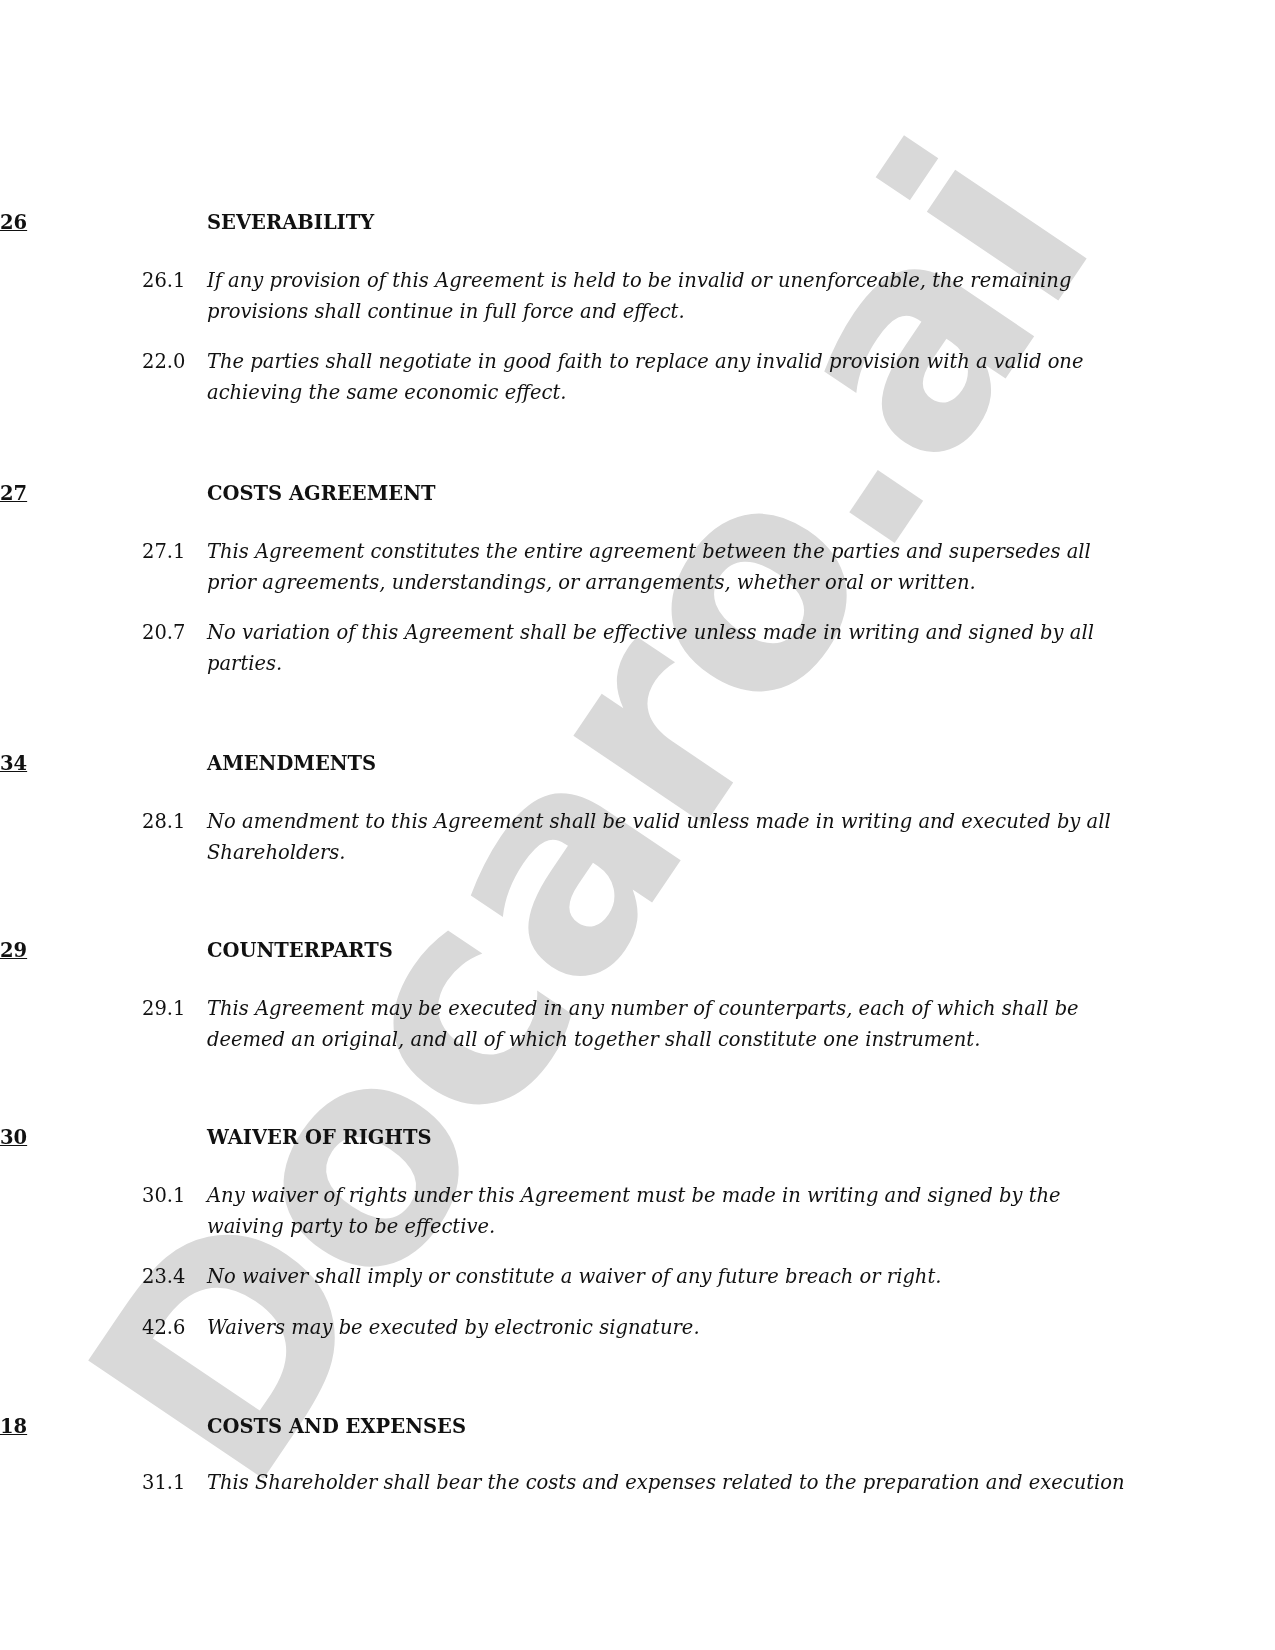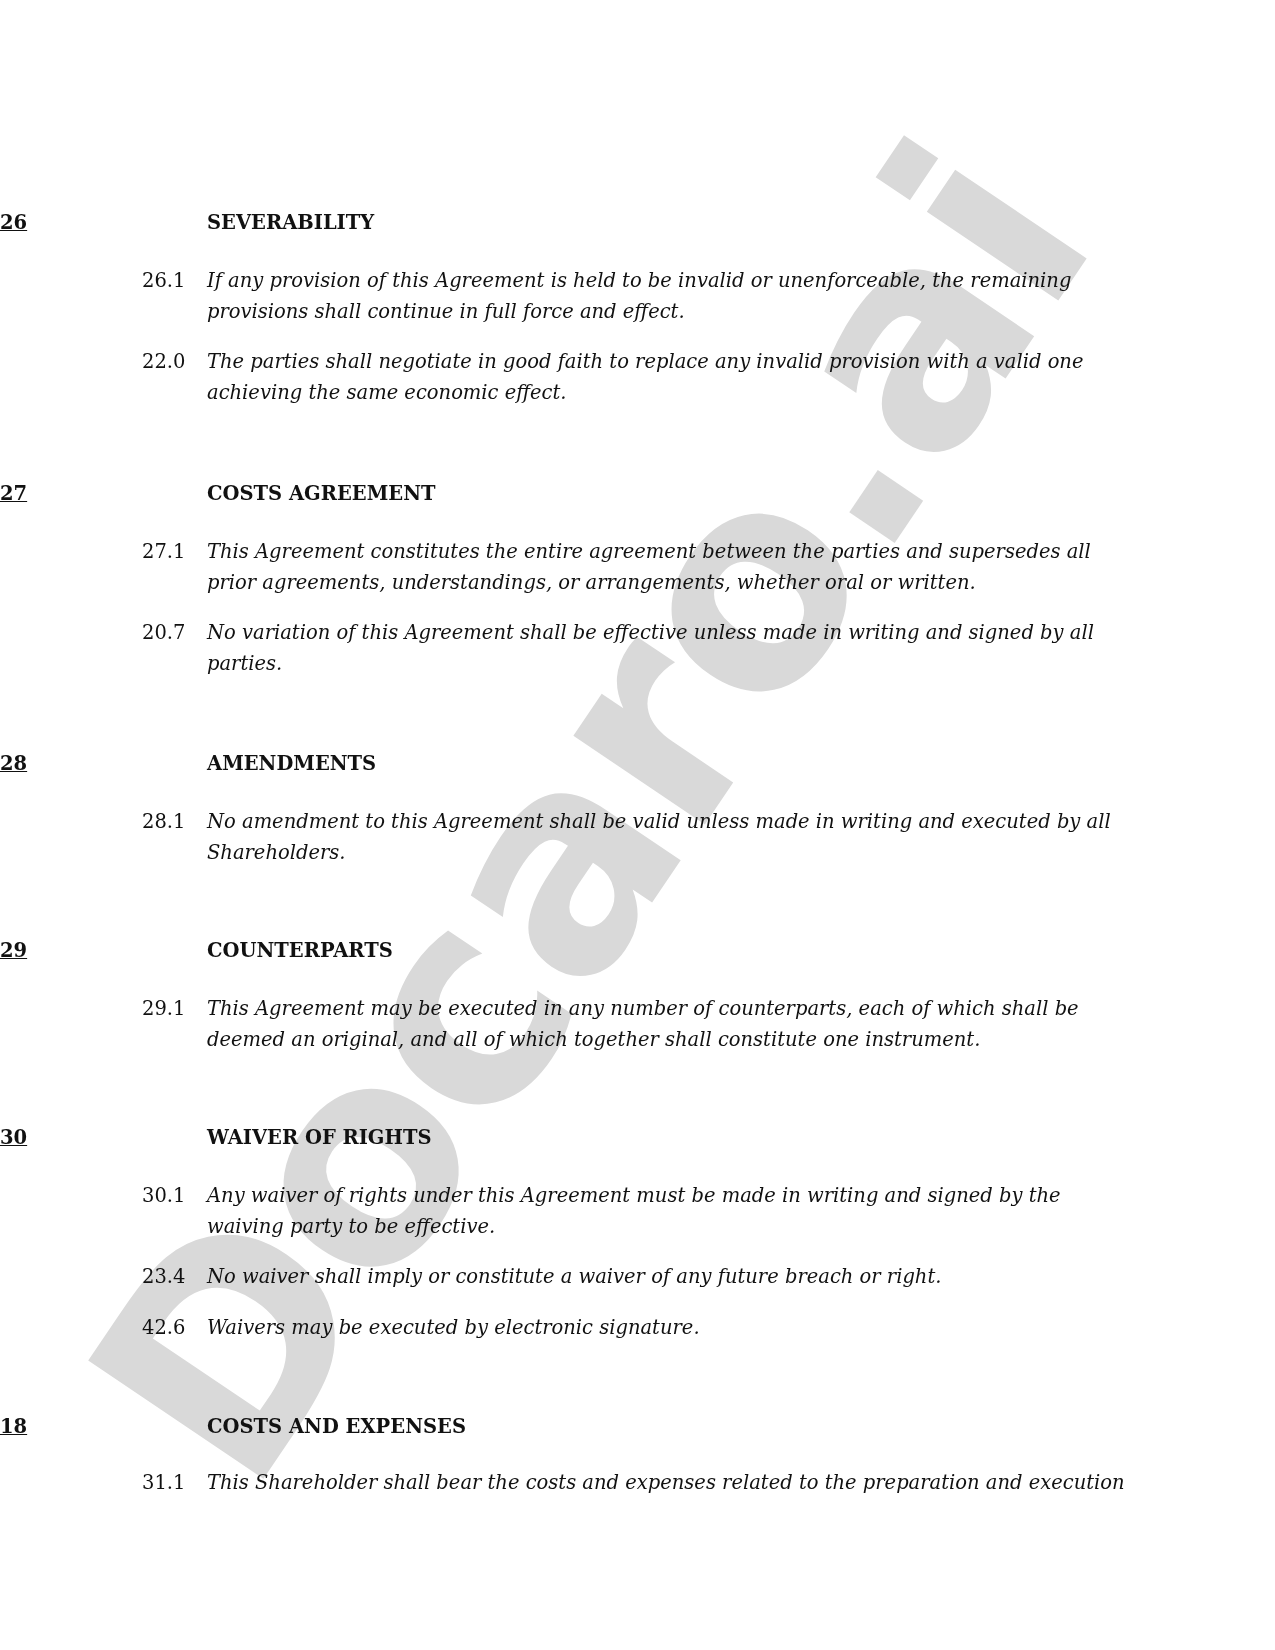--- a/index.html
+++ b/index.html
@@ -59,21 +59,21 @@
     <div class="clause" style="top:537px; left:0; width:1275px;">
       <span class="num">27.1</span>
       <span class="text">This Agreement constitutes the entire agreement between the parties and supersedes all prior agreements, understandings, or arrangements, whether oral or written.</span>
     </div>
     <div class="clause" style="top:618px; left:0; width:1275px;">
       <span class="num">20.7</span>
       <span class="text">No variation of this Agreement shall be effective unless made in writing and signed by all parties.</span>
     </div>
 
     <div class="heading" style="top:752px; left:0; width:1275px;">
-      <span class="num">28</span>
+      <span class="num">34</span>
       <span class="title">AMENDMENTS</span>
     </div>
     <div class="clause" style="top:807px; left:0; width:1275px;">
       <span class="num">28.1</span>
       <span class="text">No amendment to this Agreement shall be valid unless made in writing and executed by all Shareholders.</span>
     </div>
 
     <div class="heading" style="top:939px; left:0; width:1275px;">
       <span class="num">29</span>
       <span class="title">COUNTERPARTS</span>

